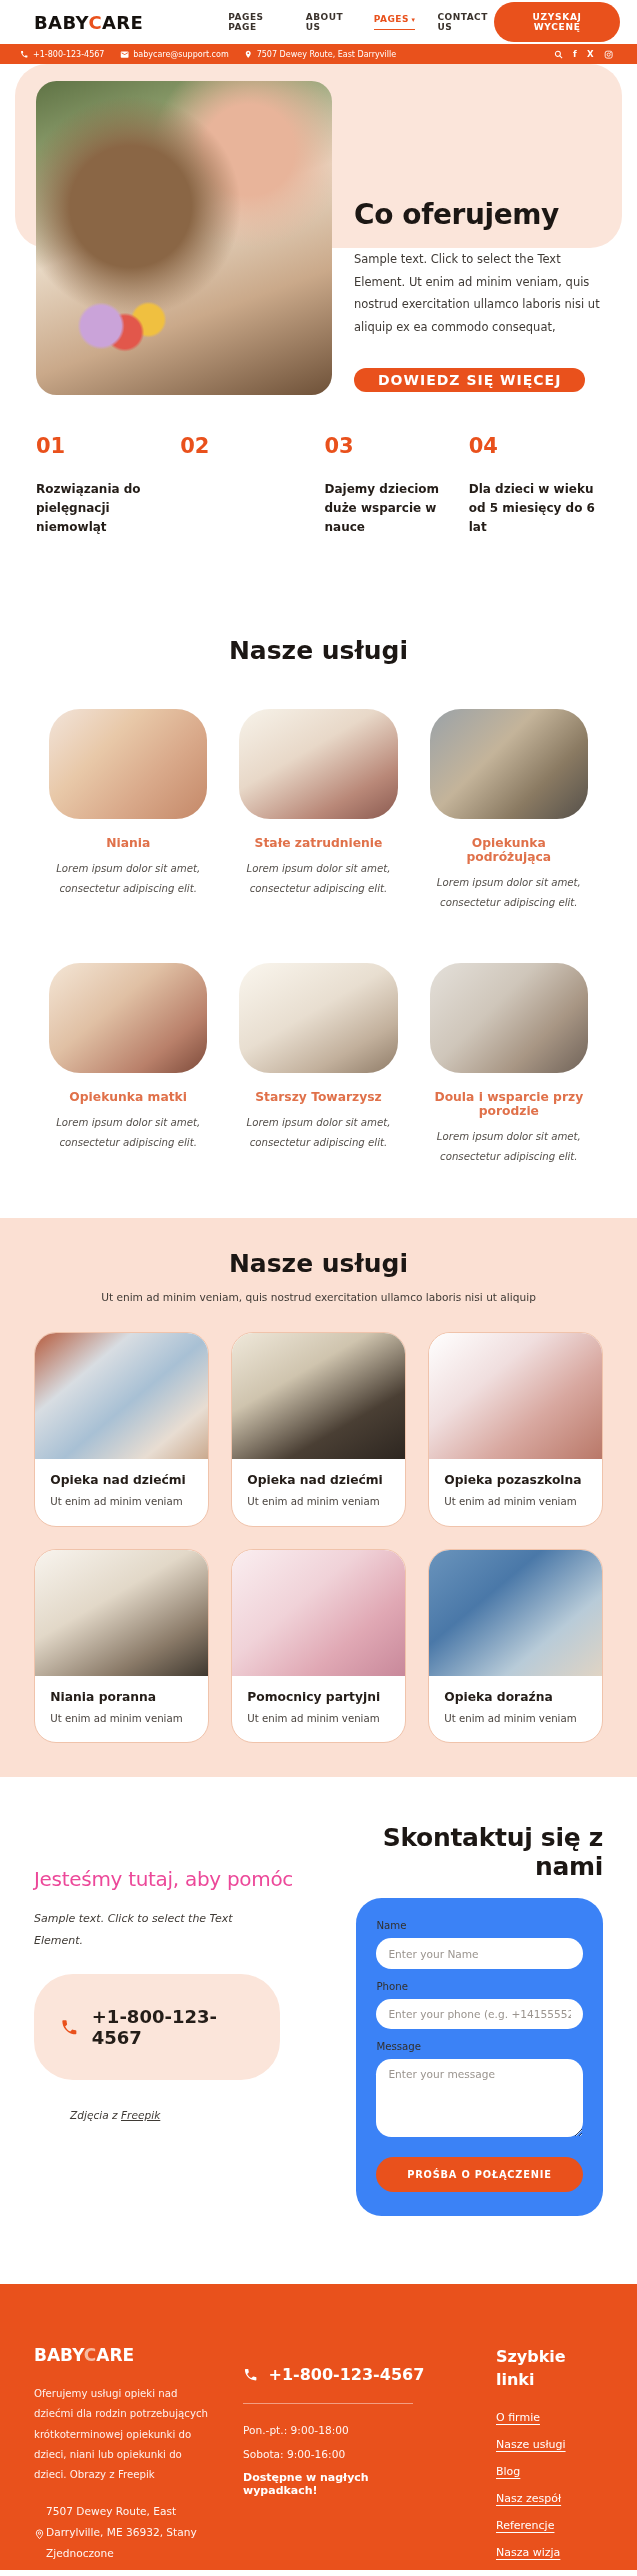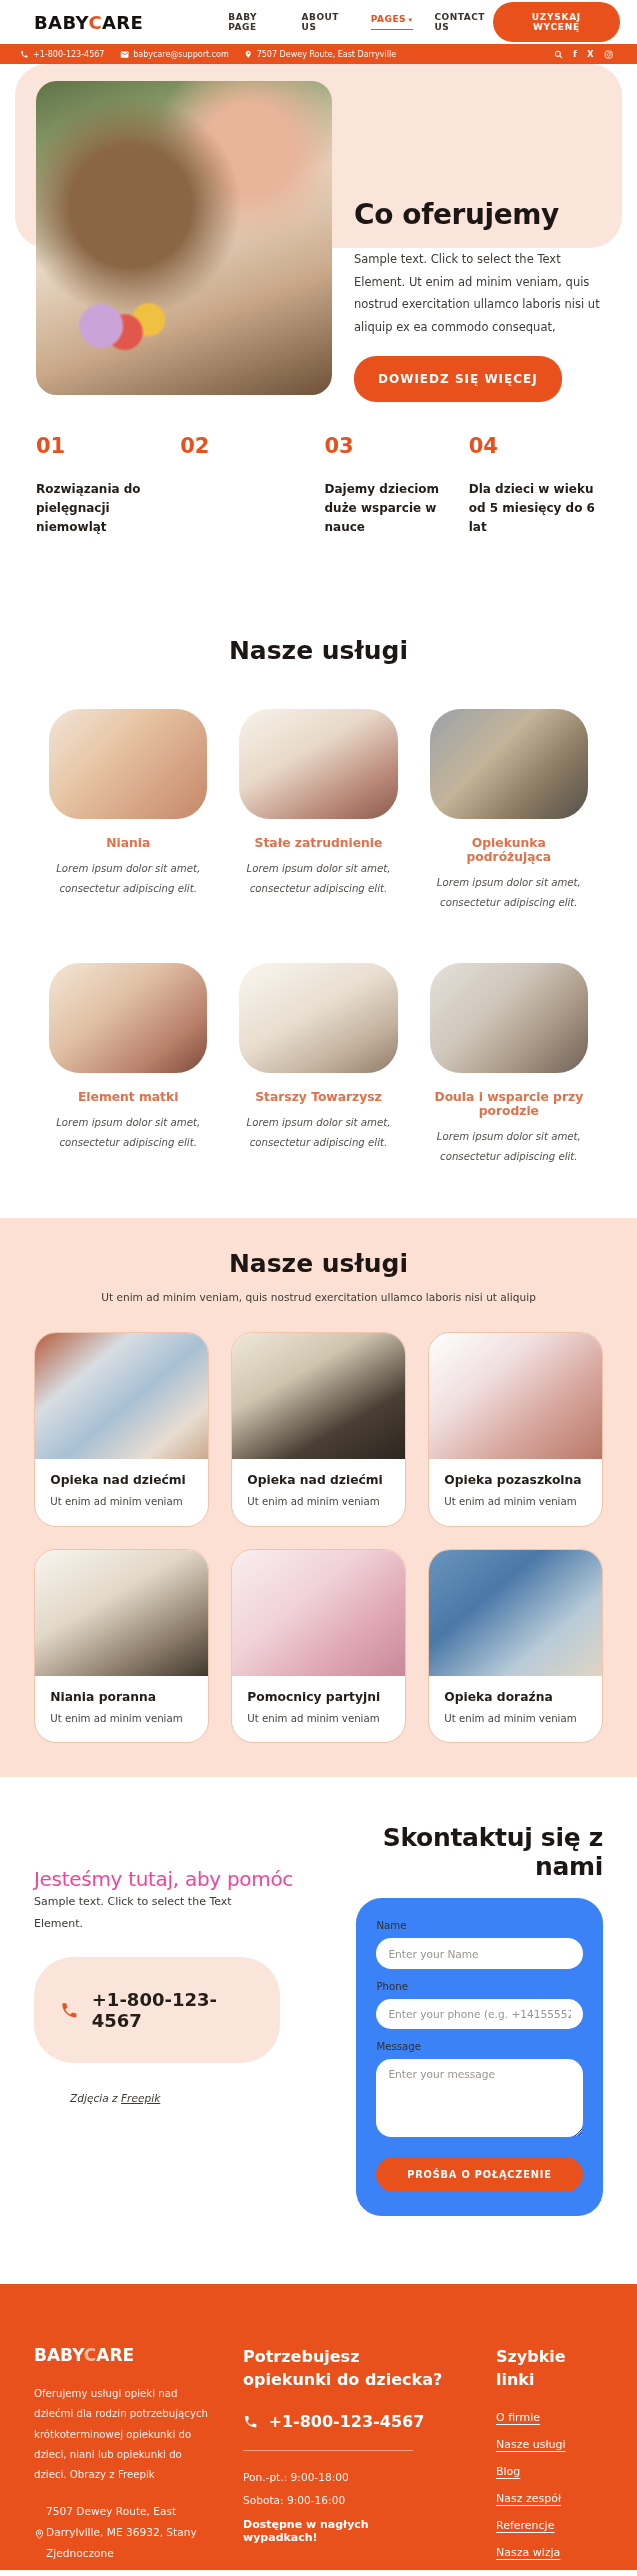--- a/index.html
+++ b/index.html
@@ -32,21 +32,21 @@
     background:
       radial-gradient(circle at 22% 78%, #caa3d9 0 6%, transparent 7%),
       radial-gradient(circle at 30% 80%, #e2574b 0 5%, transparent 6%),
       radial-gradient(circle at 38% 76%, #f0c040 0 5%, transparent 6%),
       radial-gradient(circle at 32% 40%, #8a6645 0 22%, transparent 40%),
       radial-gradient(circle at 72% 22%, #e8b49a 0 14%, transparent 30%),
       linear-gradient(160deg, #5f7345 0%, #8a9b6a 18%, #e8d8c4 45%, #caa98a 70%, #6e5138 100%); }
   .hero-copy { padding-top:117px; }
   .hero-copy h1 { font-size:28px; font-weight:bold; letter-spacing:-0.4px; color:#1c1714; }
   .hero-copy p { margin-top:17px; font-size:11.5px; line-height:1.95; color:#3f3a35; max-width:255px; }
-  .hero-copy .btn { margin-top:18px; border-radius:22px; padding:16px 24px; font-size:12px; letter-spacing:1px; }
+  .hero-copy .btn { margin-top:30px; border-radius:22px; padding:4px 24px; font-size:14px; letter-spacing:1px; }
 
   
   .features { display:flex; gap:12px; padding:37px 36px 0; }
   .feature { width:136px; }
   .feature .num { color:#E9511C; font-size:21px; font-weight:bold; }
   .feature .txt { margin-top:22px; font-size:12px; font-weight:bold; line-height:1.55; color:#241d18; }
 
   
   .services1 { padding-top:100px; }
   .services1 h2 { text-align:center; font-size:25px; font-weight:bold; color:#1c1714; }
@@ -76,21 +76,21 @@
   .j2 { background:linear-gradient(150deg,#efe8da 0%,#cfc4ae 35%,#4a3f34 70%,#2d2620 100%); }
   .j3 { background:linear-gradient(140deg,#ffffff 0%,#f0dede 35%,#d8a8a0 65%,#b97868 100%); }
   .j4 { background:linear-gradient(150deg,#f8f4ee 0%,#e2d8c8 40%,#8a7a68 75%,#3f382f 100%); }
   .j5 { background:linear-gradient(140deg,#faeef0 0%,#f0d2d8 40%,#e0a8b4 70%,#c8889a 100%); }
   .j6 { background:linear-gradient(140deg,#6a94bc 0%,#4a78a8 35%,#b8cbd8 70%,#e0d4c4 100%); }
 
   
   .contact { display:flex; gap:37px; padding:24px 34px 0; }
   .contact-left { width:285px; flex:none; padding-top:66px; }
   .contact-left h3 { font-size:20px; font-weight:normal; letter-spacing:-0.3px; color:#ec4899; }
-  .contact-left .smp { font-size:11px; line-height:2.0; color:#3f3a35; max-width:212px; }
+  .contact-left .smp { margin-top:17px; font-size:11px; line-height:2.0; color:#3f3a35; max-width:212px;font-style:italic; }
   .phone-card { margin-top:22px; background:#FBE5DA; border-radius:39px; padding:32px 25.5px; display:flex; align-items:center; gap:13.6px; width:246px; }
   .phone-card .num { font-size:18px; font-weight:bold; color:#241d18; }
   .credit { margin-top:29px; font-style:italic; font-size:10.6px; color:#3f3a35;margin-left:36px; }
   .credit .lnk { text-decoration:underline; cursor:pointer; color:#3f3a35; }
   .contact-right { flex:1; }
   .contact-right h2 { text-align:right; font-size:25px; font-weight:bold; letter-spacing:-0.3px; color:#1c1714; margin:22px 0 17px; }
   .form-card { background:#3b82f6; border-radius:25.5px; padding:22px 20.4px 24px; }
   .form-card label { display:block; font-size:10.2px; color:#33302c; margin:12px 0 6.8px; }
   .form-card label:first-child { margin-top:0; }
   .form-card input, .form-card textarea { width:100%; border:none; border-radius:15.3px; background:#fff; padding:9.3px 12px; font-size:10.6px; font-family:inherit; color:#333; outline:none; }
@@ -116,21 +116,21 @@
   .flinks { margin-top:17px; list-style:none; }
   .flinks li { margin-bottom:11px; }
   .flinks a { color:#fff; font-size:11px; text-decoration:underline; text-underline-offset:2.5px; cursor:pointer; }
 </style>
 </head>
 <body>
 
 <header class="site-header">
   <div class="logo"><span>BABY</span><span class="accent">C</span><span>ARE</span></div>
   <nav class="main-nav">
-    <a>BABY PAGE</a>
+    <a>PAGES PAGE</a>
     <a>ABOUT US</a>
     <a class="active"><span>PAGES</span><span class="caret">▾</span></a>
     <a>CONTACT US</a>
   </nav>
   <button class="btn cta-pill">UZYSKAJ WYCENĘ</button>
 </header>
 
 <div class="topbar">
   <div class="item">
     <span class="icn">
@@ -218,21 +218,21 @@
       <h3>Stałe zatrudnienie</h3>
       <p>Lorem ipsum dolor sit amet, consectetur adipiscing elit.</p>
     </div>
     <div class="s1-card">
       <div class="s1-img i3"></div>
       <h3>Opiekunka podróżująca</h3>
       <p>Lorem ipsum dolor sit amet, consectetur adipiscing elit.</p>
     </div>
     <div class="s1-card">
       <div class="s1-img i4"></div>
-      <h3>Element matki</h3>
+      <h3>Opiekunka matki</h3>
       <p>Lorem ipsum dolor sit amet, consectetur adipiscing elit.</p>
     </div>
     <div class="s1-card">
       <div class="s1-img i5"></div>
       <h3>Starszy Towarzysz</h3>
       <p>Lorem ipsum dolor sit amet, consectetur adipiscing elit.</p>
     </div>
     <div class="s1-card">
       <div class="s1-img i6"></div>
       <h3>Doula i wsparcie przy porodzie</h3>
@@ -328,21 +328,20 @@
             <svg width="11" height="11" viewBox="0 0 24 24" fill="none" stroke="currentColor" stroke-width="2">
               <path d="M12 21s7-7.1 7-12a7 7 0 0 0-14 0c0 4.9 7 12 7 12z"></path>
               <circle cx="12" cy="9" r="2.6"></circle>
             </svg>
           </span>
         <span>7507 Dewey Route, East Darrylville, ME 36932, Stany Zjednoczone</span>
       </div>
 
     </div>
     <div class="fcol2">
-      <h4>Potrzebujesz opiekunki do dziecka?</h4>
       <div class="fphone">
         <span class="icn">
             <svg width="15.3" height="15.3" viewBox="0 0 24 24" fill="currentColor">
               <path d="M6.6 10.8c1.5 2.9 3.7 5.1 6.6 6.6l2.2-2.2c.3-.3.7-.4 1-.2 1.1.4 2.3.6 3.6.6.6 0 1 .4 1 1V20c0 .6-.4 1-1 1C10.6 21 3 13.4 3 4c0-.6.4-1 1-1h3.5c.6 0 1 .4 1 1 0 1.2.2 2.4.6 3.6.1.3 0 .7-.2 1l-2.3 2.2z"></path>
             </svg>
           </span>
         <span>+1-800-123-4567</span>
       </div>
       <div class="fdivider"></div>
       <div class="hours">Pon.-pt.: 9:00-18:00</div>

